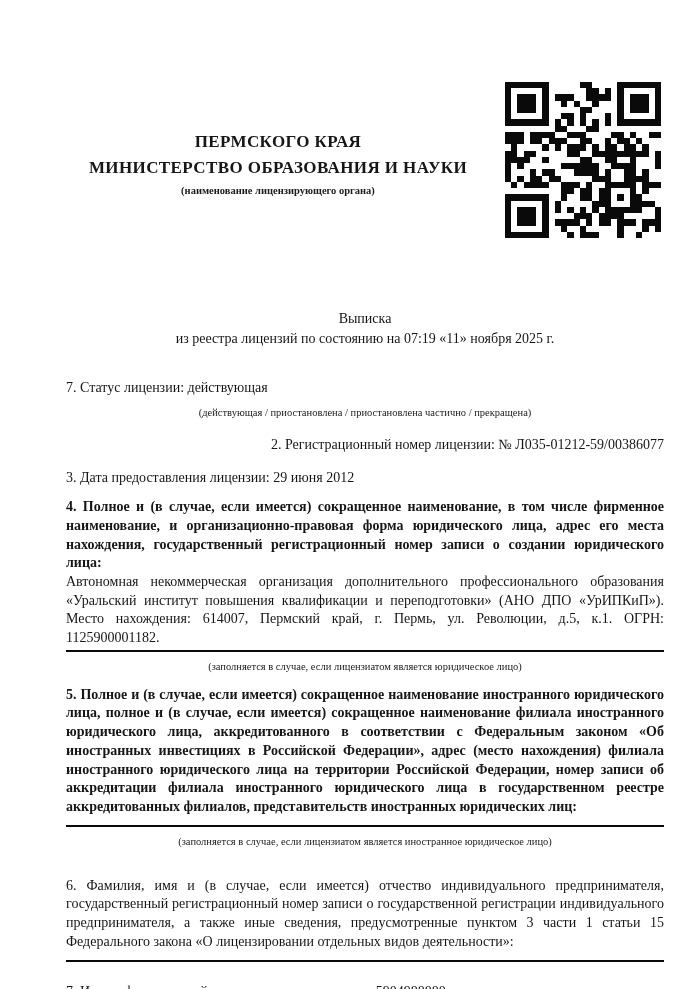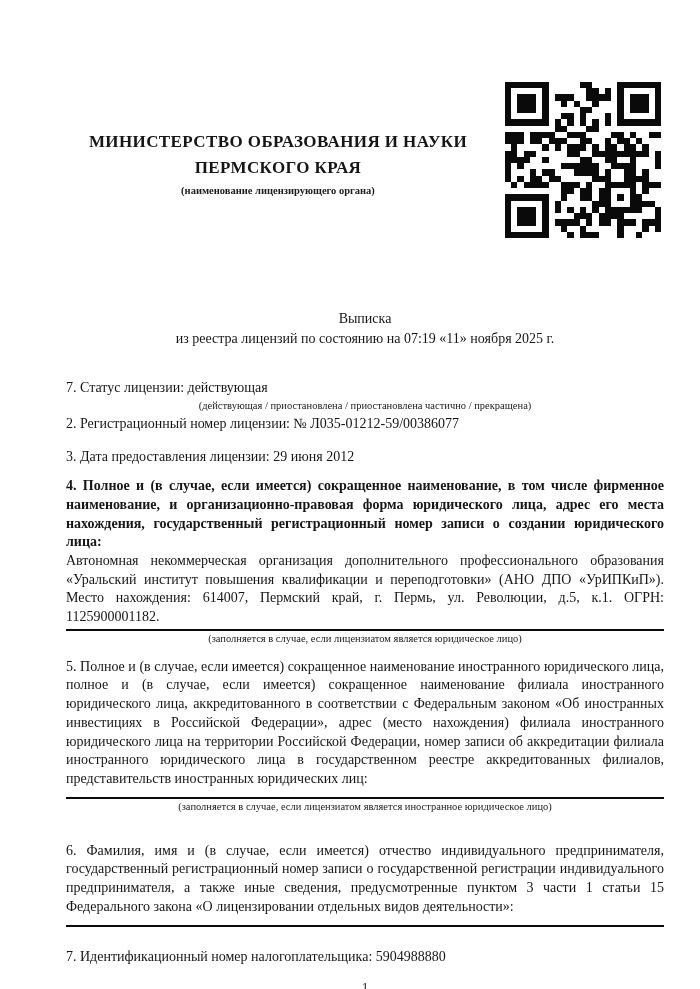--- a/index.html
+++ b/index.html
@@ -51,33 +51,33 @@
   .item {
     margin: 0;
     font-size: 14px;
     line-height: 18.7px;
   }
   .just { text-align: justify; }
   .small-caption {
     text-align: center;
     font-size: 10.5px;
     line-height: 14px;
-    margin-top: 1px;
+    margin-top: 8px;
     color: #1b1b1b;
   }
   .rule {
     border-top: 2px solid #0a0a0a;
     height: 0;
     margin-top: 2px;
   }
   .mt-status     { margin-top: 30px; }
-  .mt-reg        { margin-top: 2px; }
+  .mt-reg        { margin-top: 16px; text-align: right; }
   .mt-date       { margin-top: 15px; }
   .mt-legal      { margin-top: 10px; font-weight: bold; }
-  .mt-foreign    { margin-top: 12px; }
+  .mt-foreign    { margin-top: 12px; font-weight: bold; }
   .mt-rule5      { margin-top: 8px;  }
   .mt-individual { margin-top: 28px; }
   .mt-rule6      { margin-top: 9px;  }
   .mt-inn        { margin-top: 21px; }
   .page-number {
     text-align: center;
     font-size: 12.5px;
     margin-top: 13px;
   }
 </style>
@@ -405,22 +405,22 @@
         <rect x="12" y="24" width="1" height="1"></rect>
         <rect x="13" y="24" width="1" height="1"></rect>
         <rect x="14" y="24" width="1" height="1"></rect>
         <rect x="18" y="24" width="1" height="1"></rect>
         <rect x="21" y="24" width="1" height="1"></rect>
       </g>
     </svg>
 
   <header class="ministry">
     <div class="ministry-name">
+      <div>ПЕРМСКОГО КРАЯ</div>
       <div>МИНИСТЕРСТВО ОБРАЗОВАНИЯ И НАУКИ</div>
-      <div>ПЕРМСКОГО КРАЯ</div>
     </div>
     <div class="small-caption">(наименование лицензирующего органа)</div>
   </header>
 
   <main class="content">
 
     <div class="doc-title">
       <div>Выписка</div>
       <div>из реестра лицензий по состоянию на 07:19 «11» ноября 2025 г.</div>
     </div>

